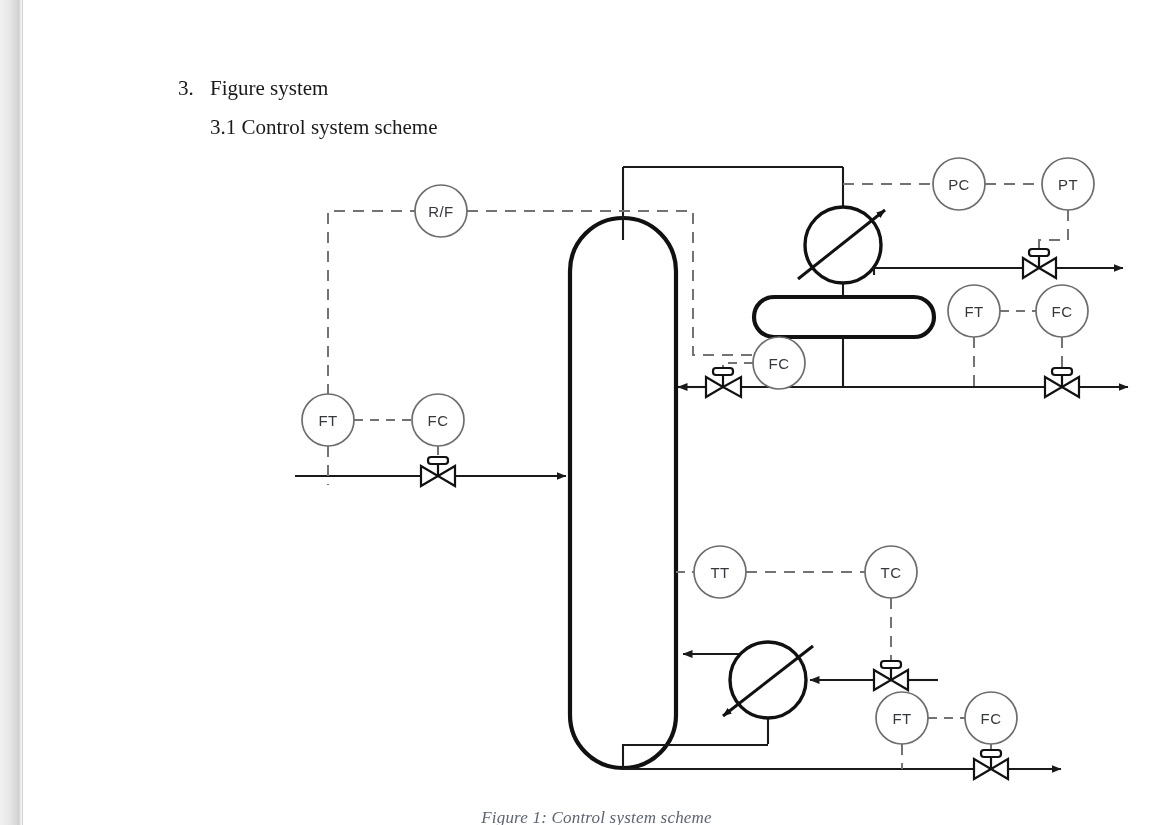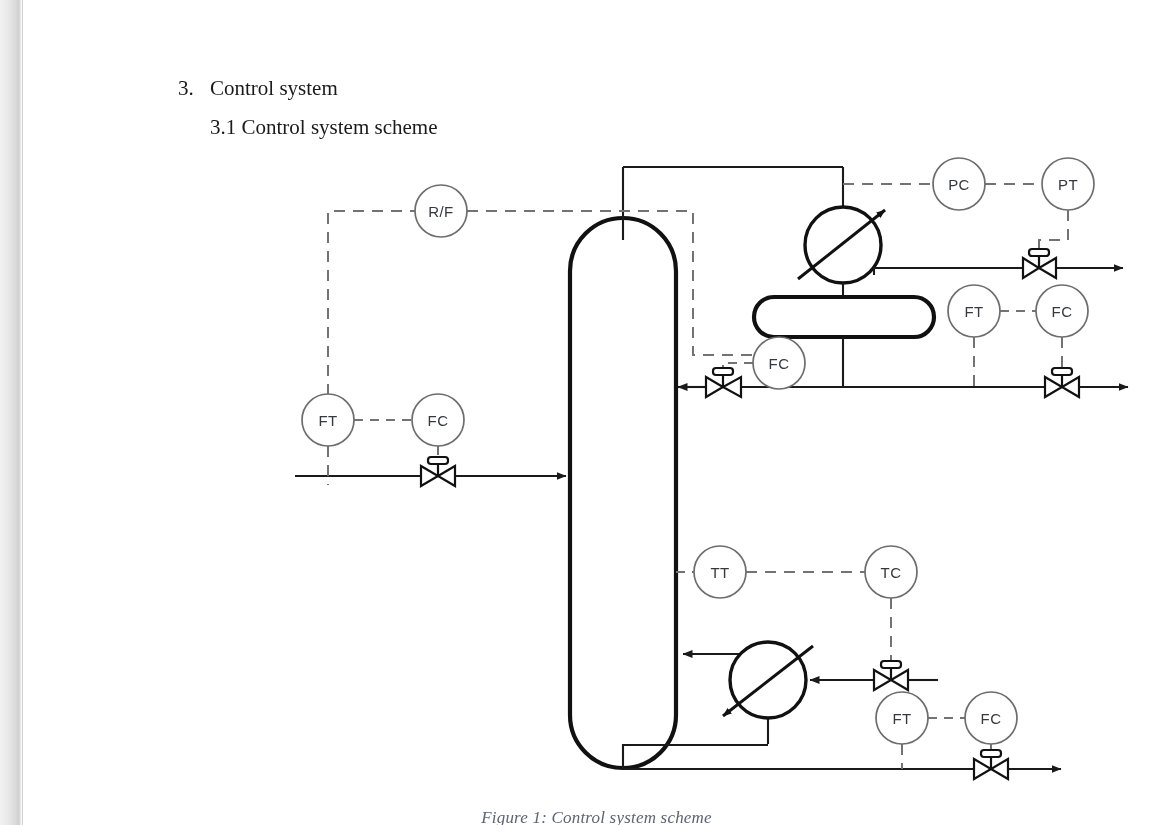--- a/index.html
+++ b/index.html
@@ -95,21 +95,21 @@
 </head>
 <body>
 
 <div id="page-edge"></div>
 <div id="page-edge-rule"></div>
 
 <div id="page">
 
   <div class="heading-row" id="heading-1">
     <span class="num">3.</span>
-    <span>Control system</span>
+    <span>Figure system</span>
   </div>
 
   <div class="heading-row" id="heading-2">
     <span>3.1 Control system scheme</span>
   </div>
 
   <div id="figure">
 
     <svg id="diagram-svg" width="1147" height="670" viewBox="0 0 1147 670">
 

